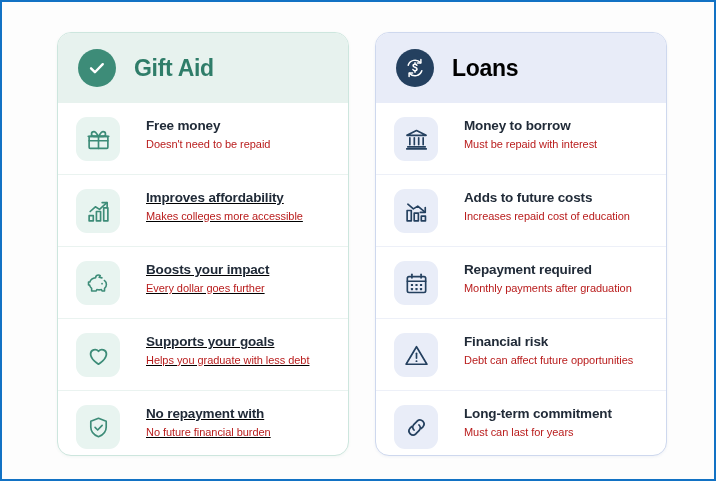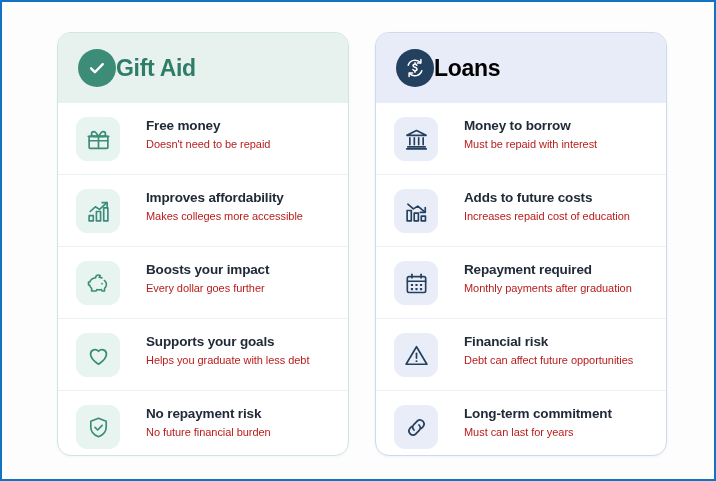--- a/index.html
+++ b/index.html
@@ -61,21 +61,21 @@
 
   .compare-card.navy {
     border: 1px solid #ced8ee;
     box-shadow: 0 1px 3px rgba(40,70,130,0.06);
   }
 
   
   .card-header {
     display: flex;
     align-items: center;
-    gap: 0;
+    gap: 18px;
     padding: 16px 20px;
     height: 72px;
   }
   .card-header.green { background: #e7f2ee; }
   .card-header.navy  { background: #e8ecf8; }
 
   .header-badge {
     width: 38px;
     height: 38px;
     border-radius: 50%;
@@ -102,21 +102,21 @@
     flex-direction: column;
   }
 
   .feature-row {
     display: flex;
     align-items: flex-start;
     gap: 26px;
     padding: 13px 18px;
     flex: 1;
   }
-  .feature-row.green + .feature-row.green { border-top: 1px solid #eaf3f0; }
+  .feature-row.green + .feature-row.green { border-top: 1px solid #eaf3f0; text-decoration: underline; }
   .feature-row.navy  + .feature-row.navy  { border-top: 1px solid #edf0f8; }
 
   .feature-icon-tile {
     width: 44px;
     height: 44px;
     border-radius: 11px;
     flex: 0 0 44px;
     display: flex;
     align-items: center;
     justify-content: center;
@@ -226,21 +226,21 @@
           </div>
 
           <div class="feature-row green">
             <div class="feature-icon-tile green">
               <svg width="25" height="25" viewBox="0 0 24 24" fill="none" stroke="#3d8c78" stroke-width="1.6" stroke-linecap="round" stroke-linejoin="round">
                 <path d="M12 3.2l7.4 2.8v5.4c0 4.4-3 7.7-7.4 9.4-4.4-1.7-7.4-5-7.4-9.4V6z"></path>
                 <polyline points="8.7,11.9 11.2,14.4 15.5,10"></polyline>
               </svg>
             </div>
             <div class="feature-text">
-              <div class="feature-title">No repayment risk</div>
+              <div class="feature-title">No repayment with</div>
               <div class="feature-desc">No future financial burden</div>
             </div>
           </div>
 
         </div>
       </div>
 
       <div class="compare-card navy">
 
         <div class="card-header navy">

